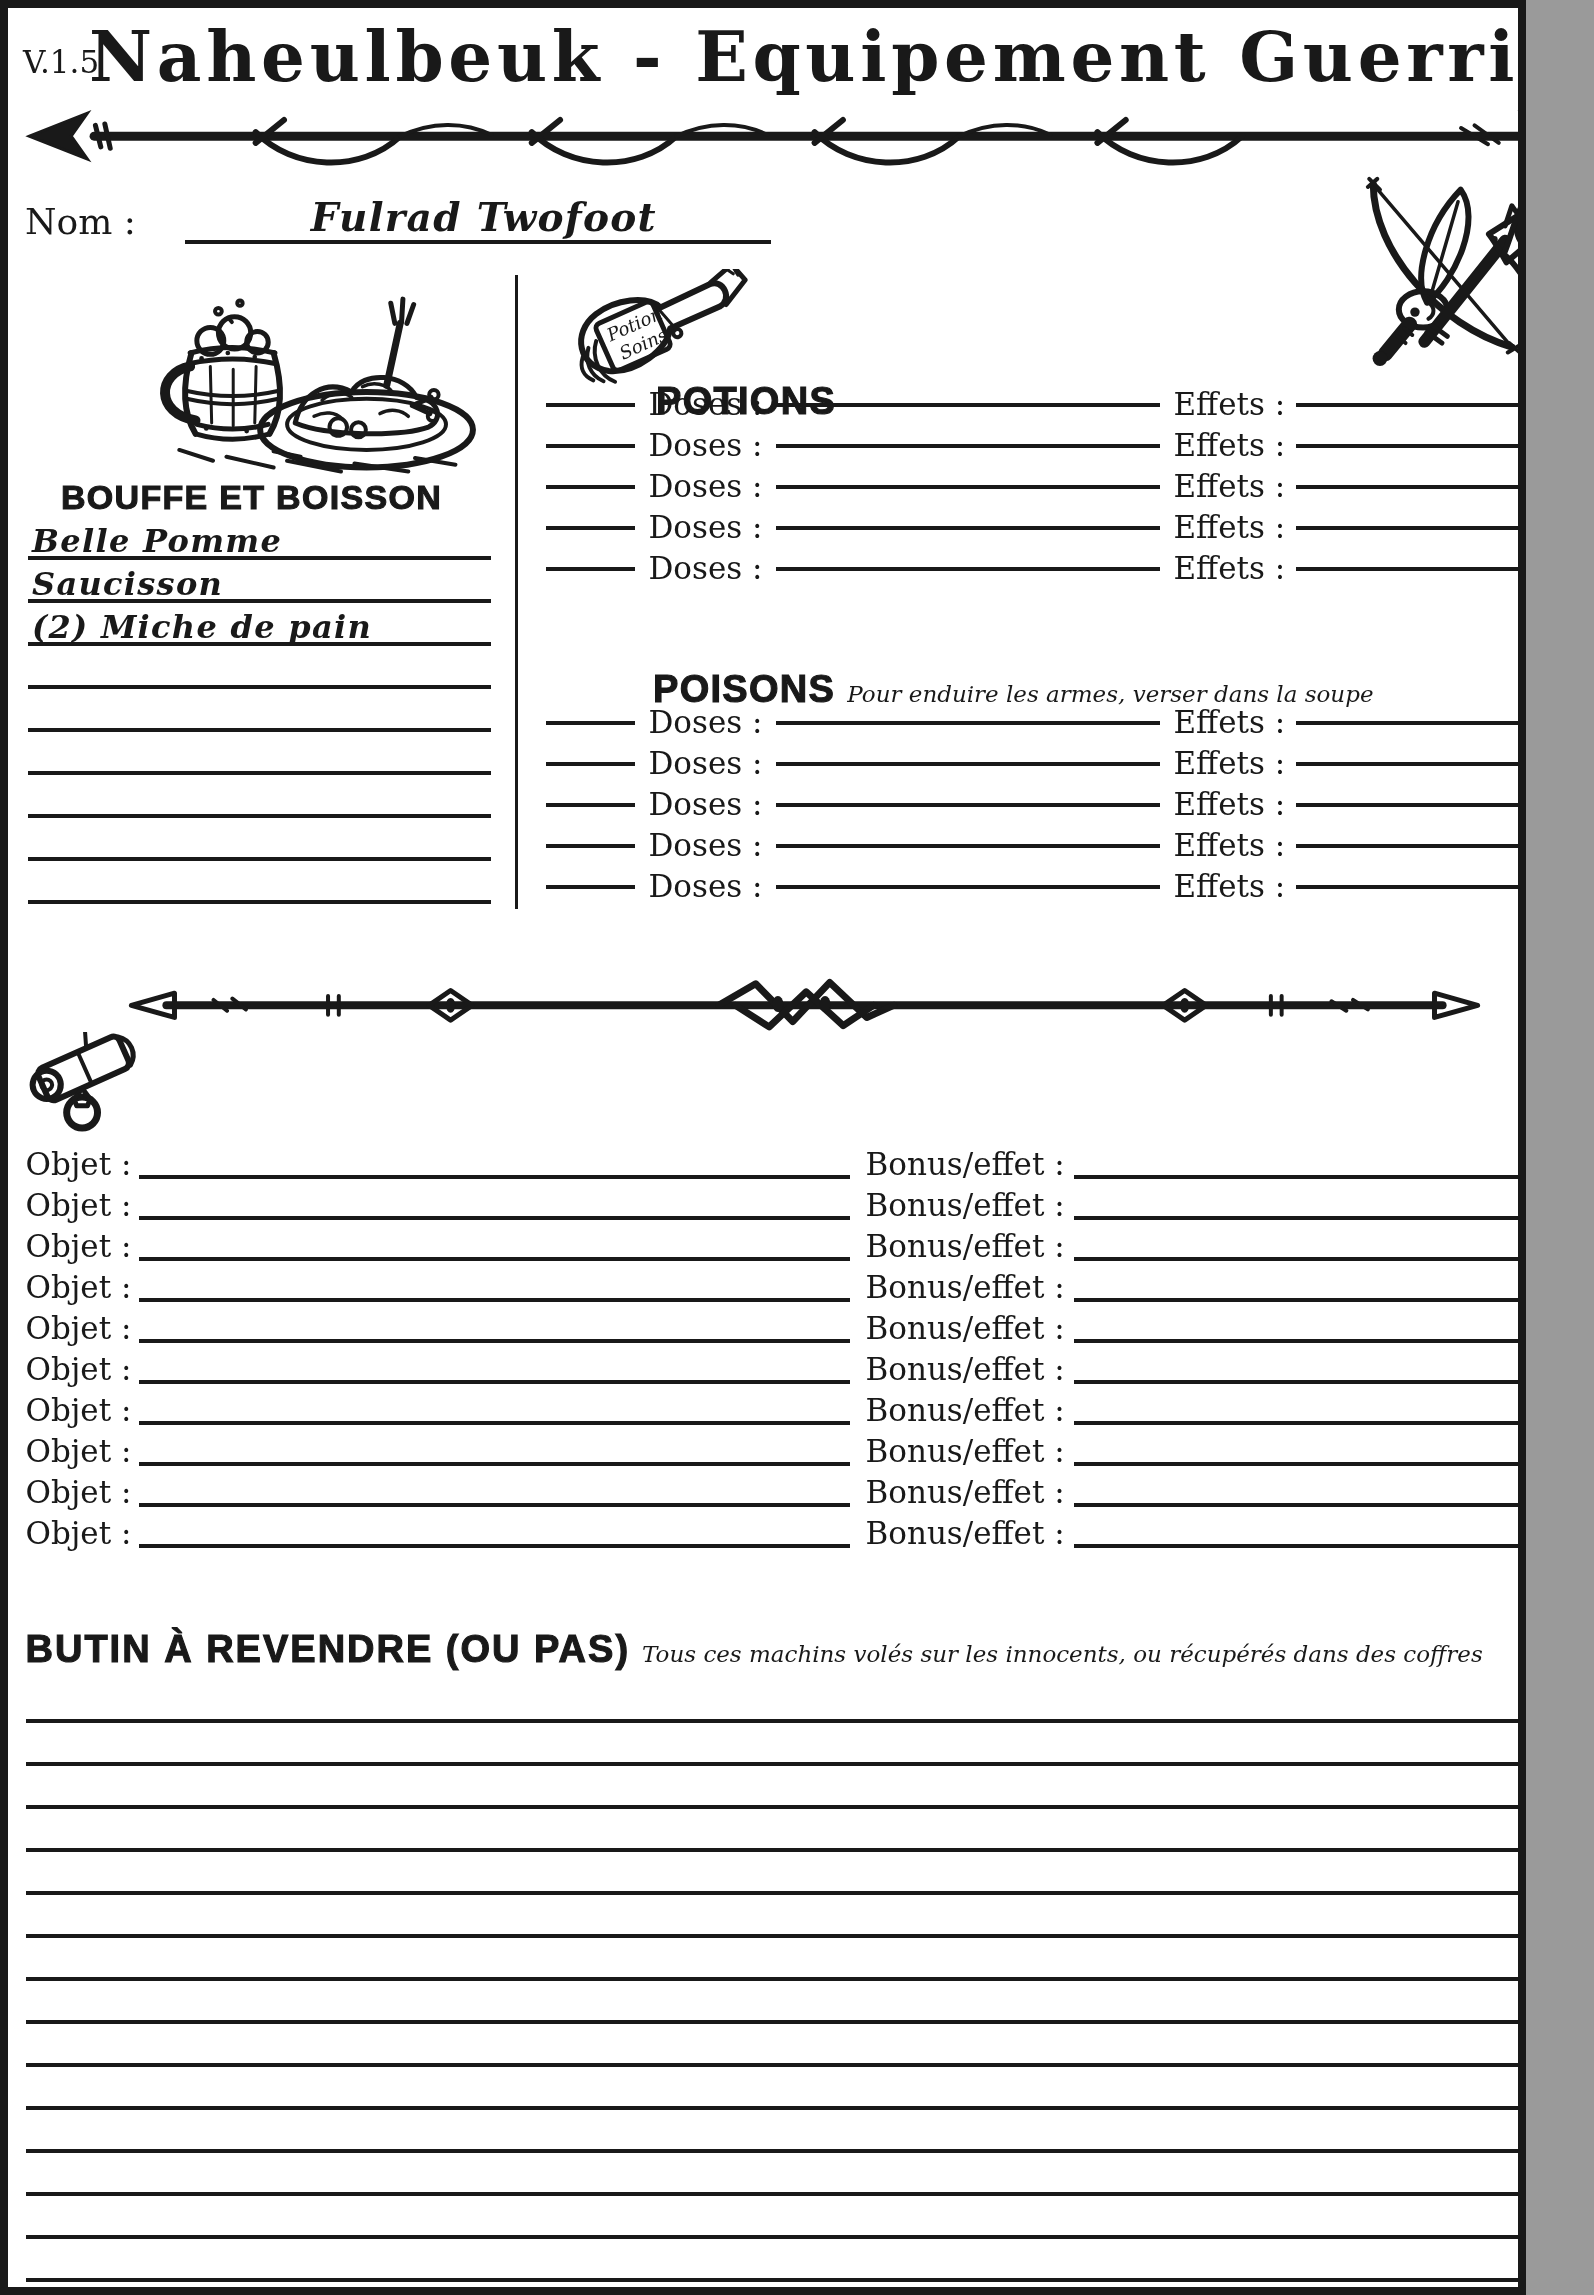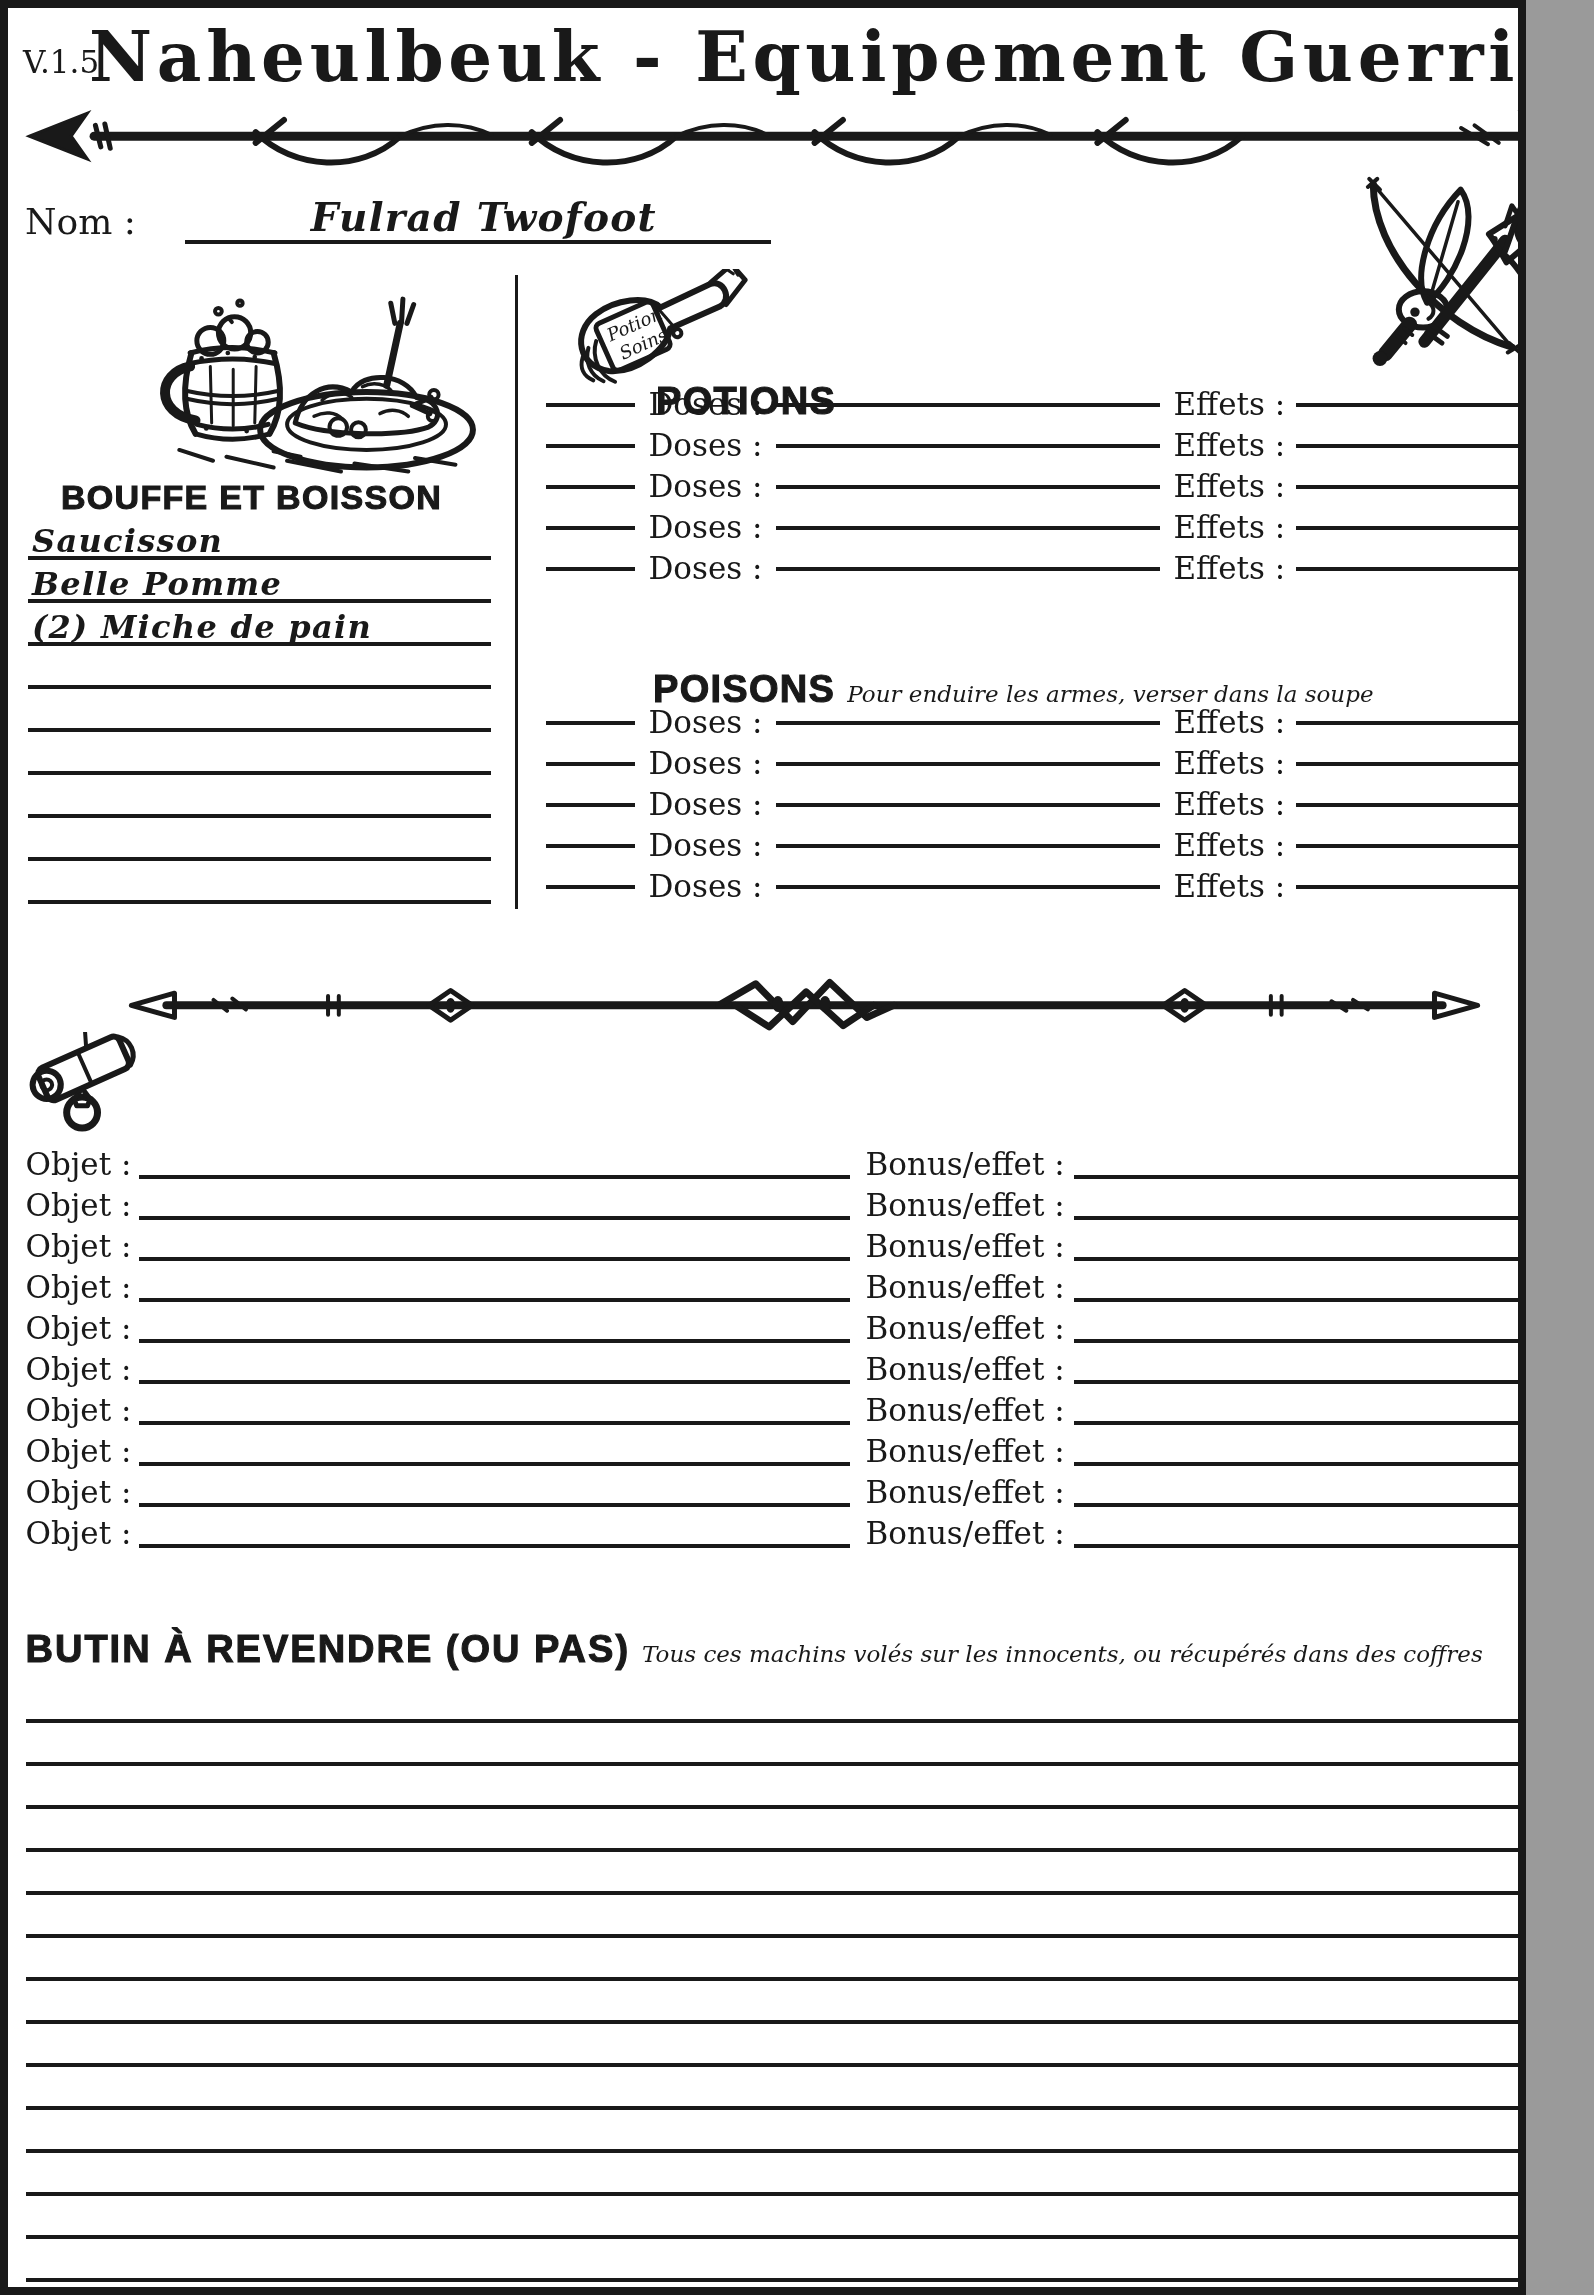--- a/index.html
+++ b/index.html
@@ -166,25 +166,25 @@
     <path d="M428 48 L408 140" class="ink-stroke" stroke-width="7"></path>
     <path d="M420 48 L414 18 M430 46 L432 12 M438 48 L448 20" class="ink-stroke" stroke-width="5"></path>
     <path d="M100 236 L150 252 M170 246 L240 262 M260 252 L340 268 M360 256 L440 268 M450 248 L510 258 M240 238 L280 246" class="ink-stroke" stroke-width="4"></path>
   </svg>
 
   <div class="abs heading bouffe-heading">BOUFFE ET BOISSON</div>
 
   <div class="abs food-lines">
 
       <div class="food-line">
+        <span class="hand">Belle Pomme</span>
+      </div>
+
+      <div class="food-line">
         <span class="hand">Saucisson</span>
-      </div>
-
-      <div class="food-line">
-        <span class="hand">Belle Pomme</span>
       </div>
 
       <div class="food-line">
         <span class="hand">(2) Miche de pain</span>
       </div>
 
       <div class="food-line">
         <span class="hand"></span>
       </div>
 

